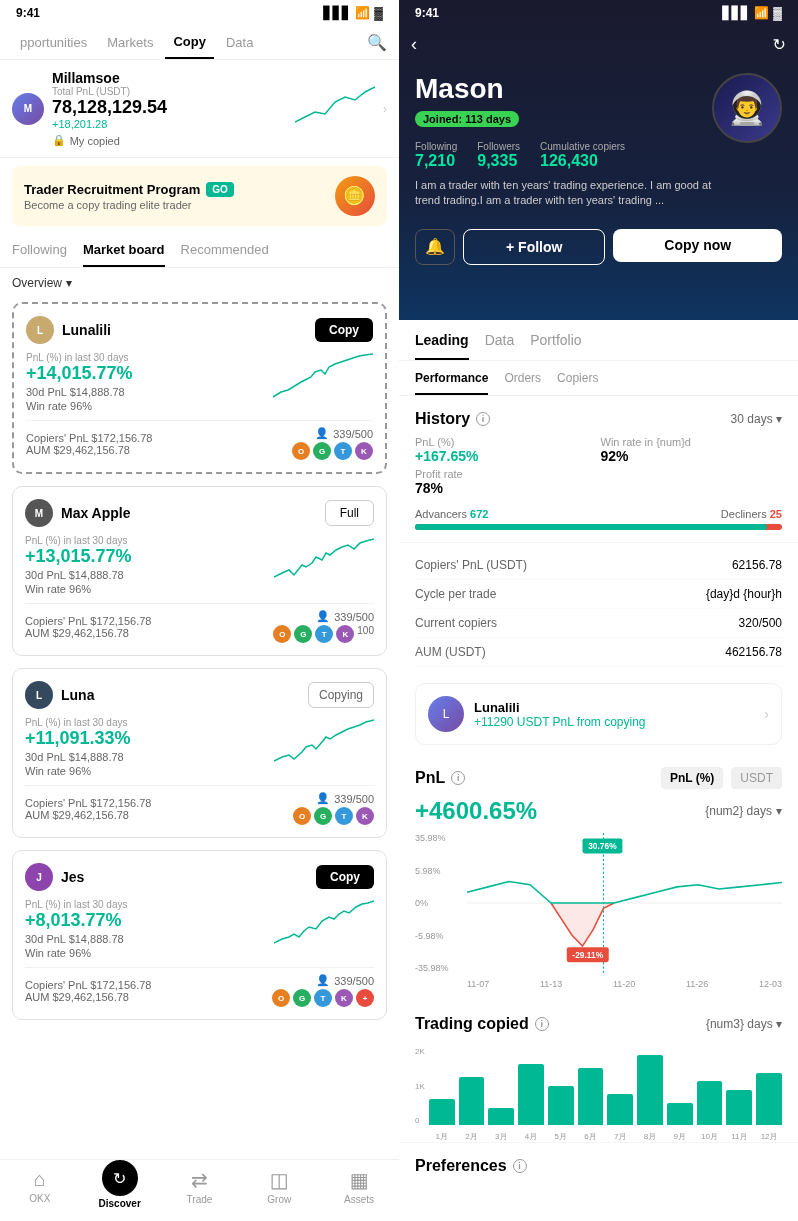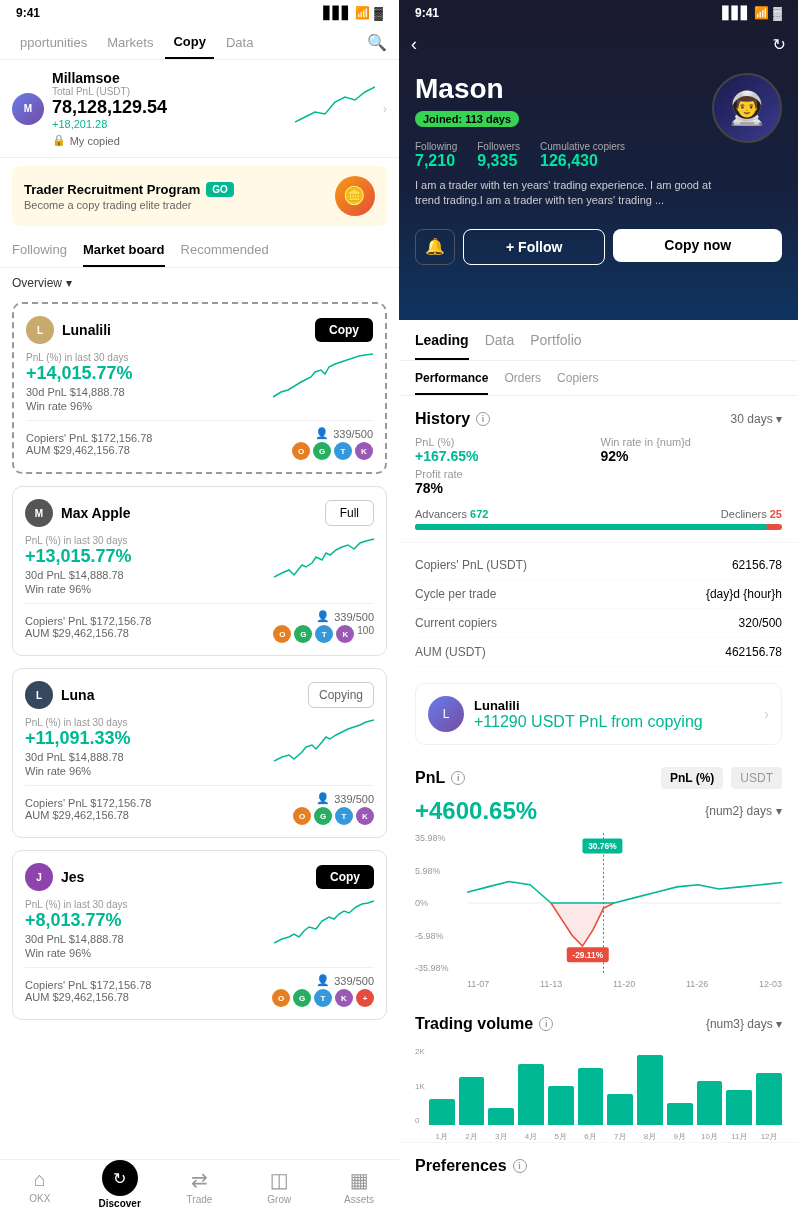--- a/index.html
+++ b/index.html
@@ -572,21 +572,21 @@
       background: linear-gradient(135deg, #667eea, #764ba2);
       display: flex;
       align-items: center;
       justify-content: center;
       color: white;
       font-size: 12px;
     }
 
     .copier-info { flex: 1; }
     .copier-name { font-size: 13px; font-weight: 600; }
-    .copier-pnl { font-size: 16px; color: #00b894; }
+    .copier-pnl { font-size: 12px; color: #00b894; }
 
     .chevron-right { font-size: 14px; color: #ccc; }
 
     .pnl-section {
       padding: 14px 16px 0;
     }
 
     .pnl-header {
       display: flex;
       justify-content: space-between;
@@ -1149,21 +1149,21 @@
             <span class="x-label">11-26</span>
             <span class="x-label">12-03</span>
           </div>
         </div>
       </div>
     </div>
 
     <div class="trading-vol-section">
       <div class="vol-header">
         <div class="vol-title">
-          <span>Trading volume</span>
+          <span>Trading copied</span>
           <span class="info-circle">i</span>
         </div>
         <span class="vol-days">
           <span>{num3} days</span> ▾
         </span>
       </div>
 
       <div style="display:flex;">
         <div class="vol-y-labels">
           <span class="vol-label">2K</span>

